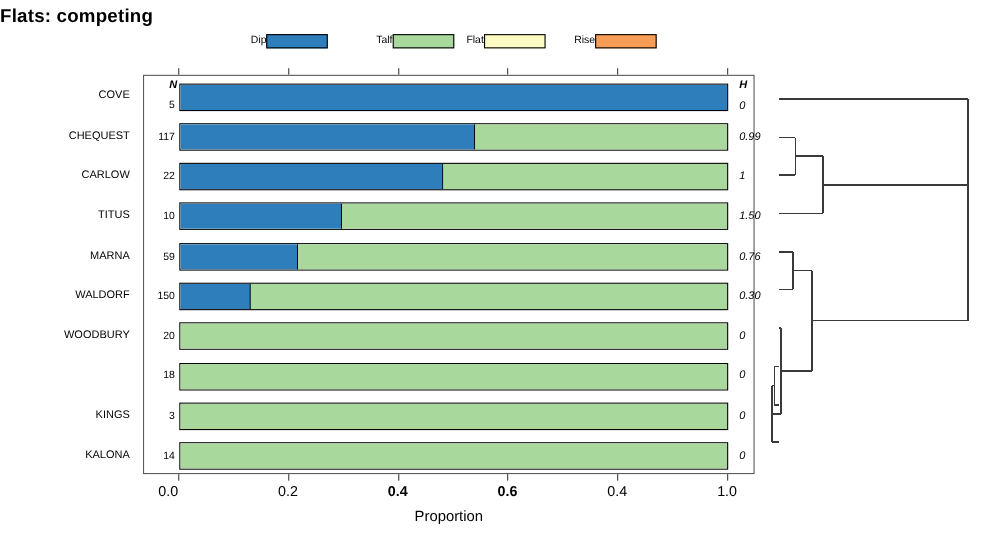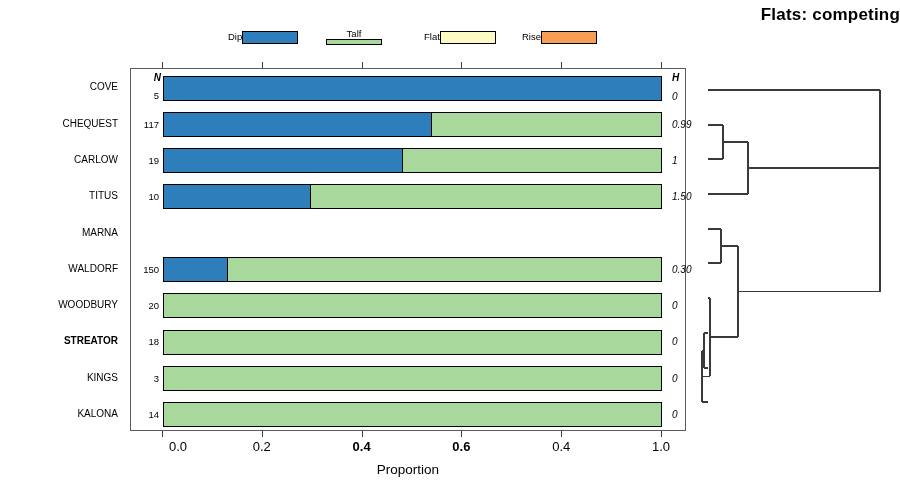--- a/index.html
+++ b/index.html
@@ -7,21 +7,21 @@
     width:900px;height:500px;overflow:hidden;
     background:#ffffff;
     font-family:"Liberation Sans", sans-serif;
     color:#000;
   }
   #root{position:relative;width:900px;height:500px;}
 
   
   .title{
     position:absolute;left:0;top:5px;width:900px;
-    text-align:right;font-size:17px;font-weight:bold;
+    text-align:left;font-size:17px;font-weight:bold;
     letter-spacing:.2px;
   }
 
   
   .legend{
     position:absolute;top:29px;left:228px;width:360px;height:16px;
   }
   .legend-item{
     position:absolute;top:0;height:16px;display:flex;align-items:center;
   }
@@ -106,21 +106,21 @@
 
 <div id="root">
 
   <div class="title">Flats: competing</div>
 
   <div class="legend">
     <div class="legend-item" style="left:0px;">
       <span class="legend-label">Dip</span>
       <span class="swatch" style="background:#2e7ebc"></span>
     </div>
-    <div class="legend-item" style="left:98px;flex-direction:column;">
+    <div class="legend-item" style="left:114px;">
       <span class="legend-label">Talf</span>
       <span class="swatch" style="background:#a9d89c"></span>
     </div>
     <div class="legend-item" style="left:196px;">
       <span class="legend-label">Flat</span>
       <span class="swatch" style="background:#fdfbc4"></span>
     </div>
     <div class="legend-item" style="left:294px;">
       <span class="legend-label">Rise</span>
       <span class="swatch" style="background:#f89d55"></span>
@@ -128,21 +128,20 @@
   </div>
 
   <div class="ylabels">
       <div class="ylabel" style="top: 1.5px;">COVE</div>
       <div class="ylabel" style="top: 74.1px;">CARLOW</div>
       <div class="ylabel" style="top: 37.8px;">CHEQUEST</div>
       <div class="ylabel" style="top: 110.4px;">TITUS</div>
       <div class="ylabel" style="top: 146.7px;">MARNA</div>
       <div class="ylabel" style="top: 183px;">WALDORF</div>
       <div class="ylabel" style="top: 219.3px;">WOODBURY</div>
-      <div class="ylabel bold" style="top: 255.6px;">STREATOR</div>
       <div class="ylabel" style="top: 291.9px;">KINGS</div>
       <div class="ylabel" style="top: 328.2px;">KALONA</div>
     </div>
 
   <div class="top-ticks">
       <i style="left: 32px;"></i>
       <i style="left: 131.8px;"></i>
       <i style="left: 231.6px;"></i>
       <i style="left: 331.4px;"></i>
       <i style="left: 431.2px;"></i>
@@ -162,35 +161,43 @@
         </div>
         <div class="row" style="top: 37.8px;">
           <div class="ncell">117</div>
           <div class="bar">
             <div class="seg split" style="width: 54%; background: rgb(46, 126, 188);"></div>
             <div class="seg" style="flex: 1 1 auto; background: rgb(169, 216, 156);"></div>
           </div>
           <div class="hcell">0.99</div>
         </div>
         <div class="row" style="top: 74.1px;">
-          <div class="ncell">19</div>
+          <div class="ncell">22</div>
           <div class="bar">
             <div class="seg split" style="width: 48%; background: rgb(46, 126, 188);"></div>
             <div class="seg" style="flex: 1 1 auto; background: rgb(169, 216, 156);"></div>
           </div>
           <div class="hcell">1</div>
         </div>
         <div class="row" style="top: 110.4px;">
           <div class="ncell">10</div>
           <div class="bar">
             <div class="seg split" style="width: 29.5%; background: rgb(46, 126, 188);"></div>
             <div class="seg" style="flex: 1 1 auto; background: rgb(169, 216, 156);"></div>
           </div>
           <div class="hcell">1.50</div>
         </div>
+        <div class="row" style="top: 146.7px;">
+          <div class="ncell">59</div>
+          <div class="bar">
+            <div class="seg split" style="width: 21.5%; background: rgb(46, 126, 188);"></div>
+            <div class="seg" style="flex: 1 1 auto; background: rgb(169, 216, 156);"></div>
+          </div>
+          <div class="hcell">0.76</div>
+        </div>
         <div class="row" style="top: 183px;">
           <div class="ncell">150</div>
           <div class="bar">
             <div class="seg split" style="width: 12.8%; background: rgb(46, 126, 188);"></div>
             <div class="seg" style="flex: 1 1 auto; background: rgb(169, 216, 156);"></div>
           </div>
           <div class="hcell">0.30</div>
         </div>
         <div class="row" style="top: 219.3px;">
           <div class="ncell">20</div>
@@ -218,21 +225,21 @@
           <div class="bar">
             <div class="seg" style="flex: 1 1 auto; background: rgb(169, 216, 156);"></div>
           </div>
           <div class="hcell">0</div>
         </div>
       </div>
   </div>
 
   <div class="xaxis">
       <i class="tick" style="left: 32px;"></i>
-      <div class="tlab" style="left: 48px;">0.0</div>
+      <div class="tlab" style="left: 23px;">0.0</div>
       <i class="tick" style="left: 131.8px;"></i>
       <div class="tlab" style="left: 131.8px;">0.2</div>
       <i class="tick" style="left: 231.6px;"></i>
       <div class="tlab" style="left: 231.6px; font-weight: bold;">0.4</div>
       <i class="tick" style="left: 331.4px;"></i>
       <div class="tlab" style="left: 331.4px; font-weight: bold;">0.6</div>
       <i class="tick" style="left: 431.2px;"></i>
       <div class="tlab" style="left: 431.2px;">0.4</div>
       <i class="tick" style="left: 531px;"></i>
       <div class="tlab" style="left: 531px;">1.0</div>

